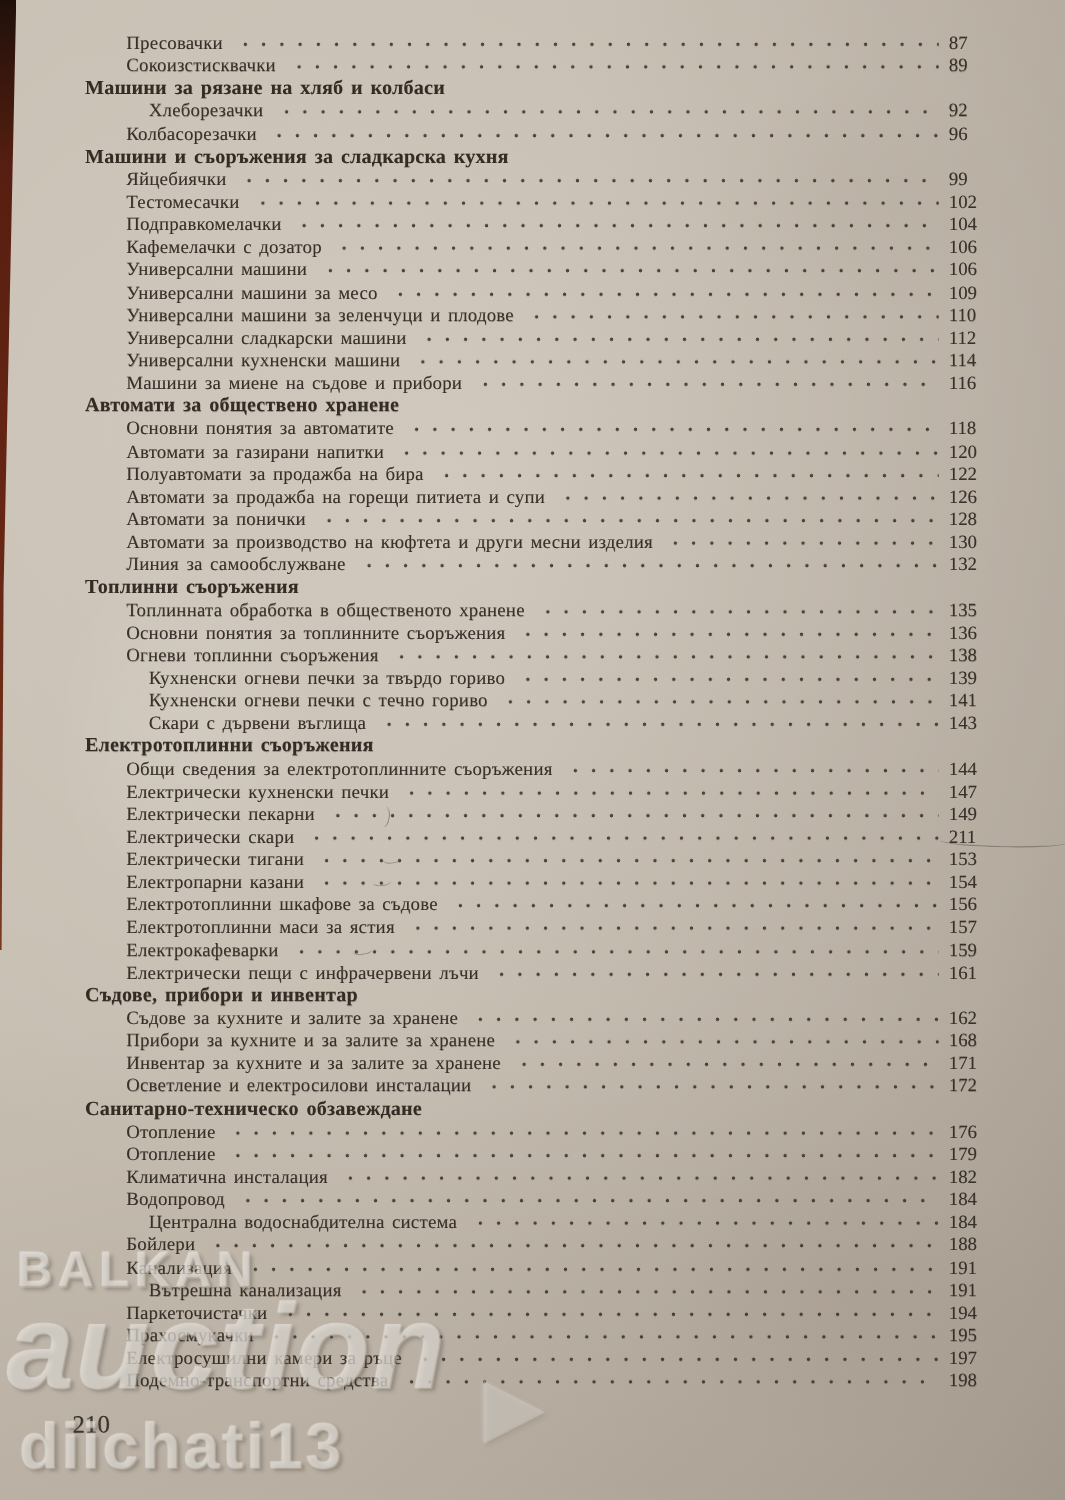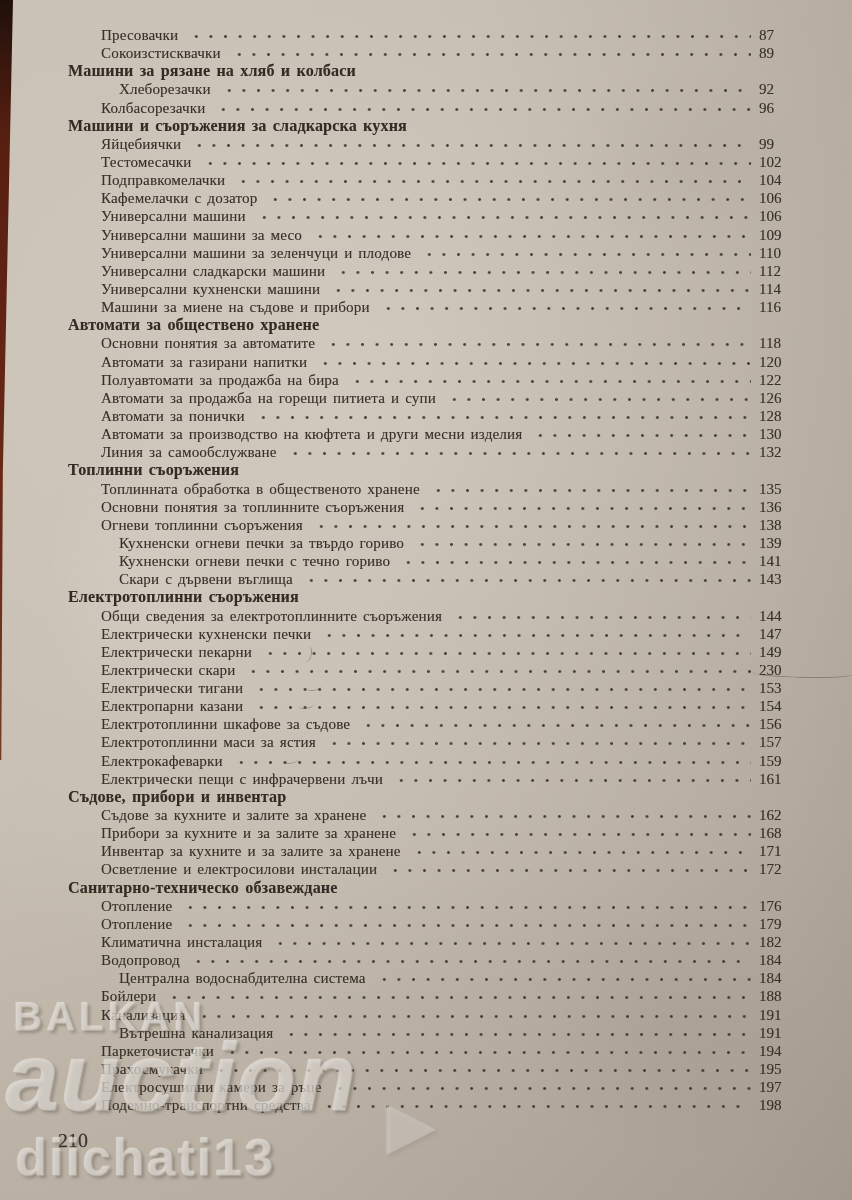--- a/index.html
+++ b/index.html
@@ -245,21 +245,21 @@
       <span class="pg">147</span>
     </div>
     <div class="row lvl1">
       <span class="label">Електрически пекарни</span>
       <span class="dots"></span>
       <span class="pg">149</span>
     </div>
     <div class="row lvl1">
       <span class="label">Електрически скари</span>
       <span class="dots"></span>
-      <span class="pg">230</span>
+      <span class="pg">211</span>
     </div>
     <div class="row lvl1">
       <span class="label">Електрически тигани</span>
       <span class="dots"></span>
       <span class="pg">153</span>
     </div>
     <div class="row lvl1">
       <span class="label">Електропарни казани</span>
       <span class="dots"></span>
       <span class="pg">154</span>

